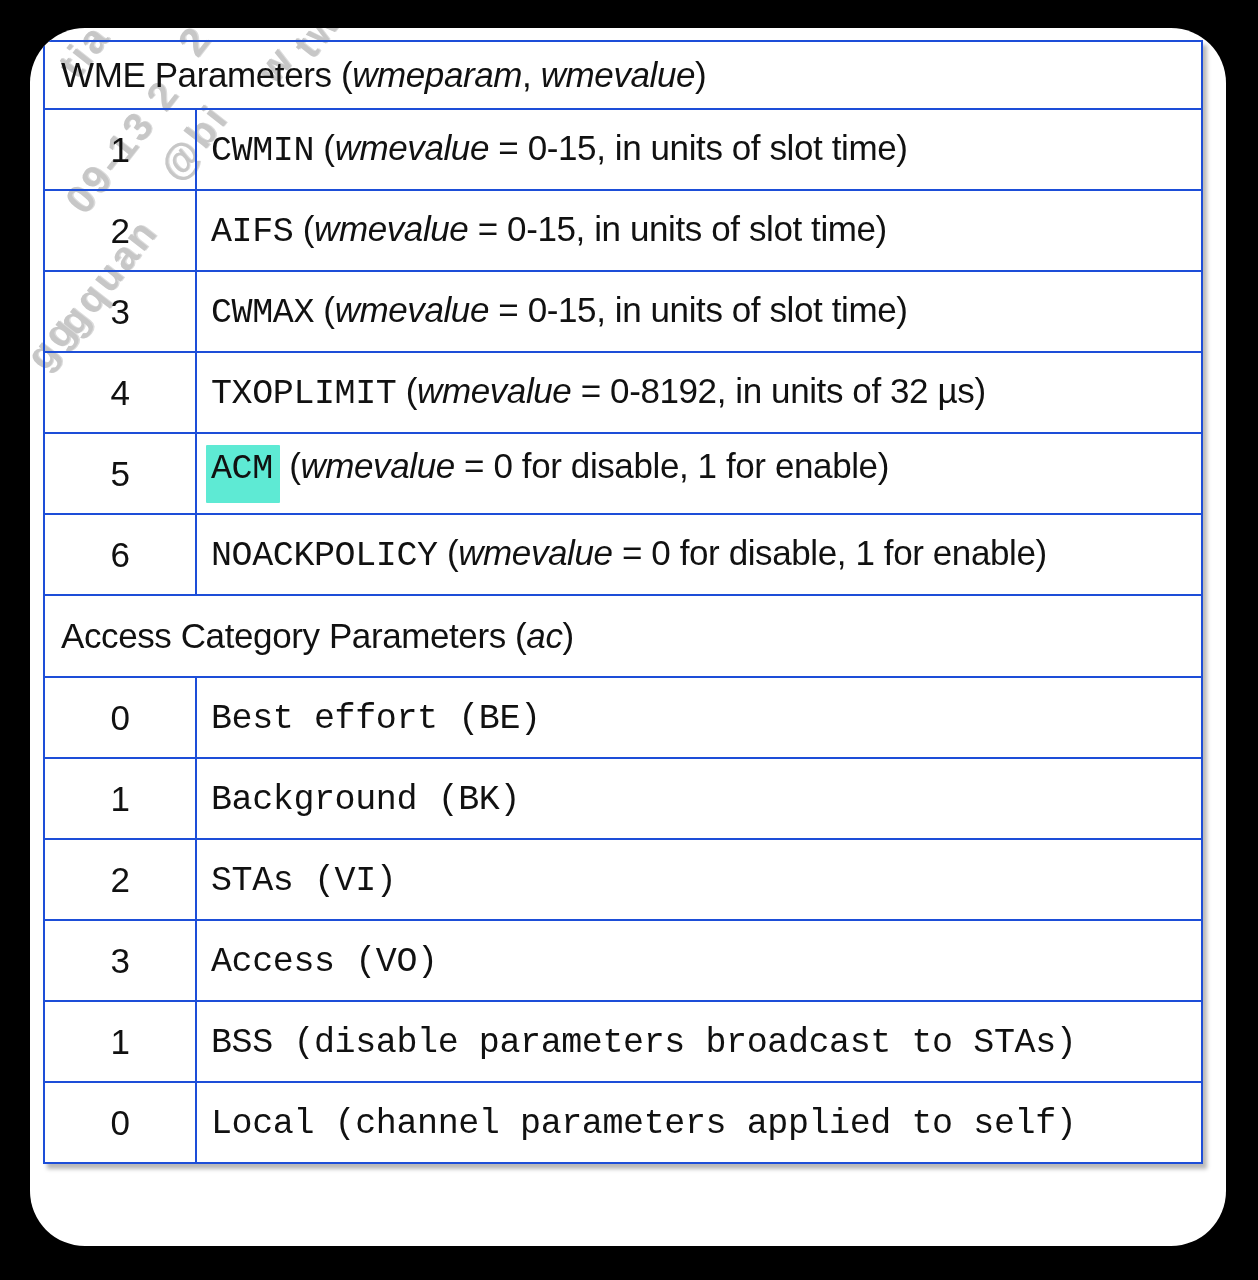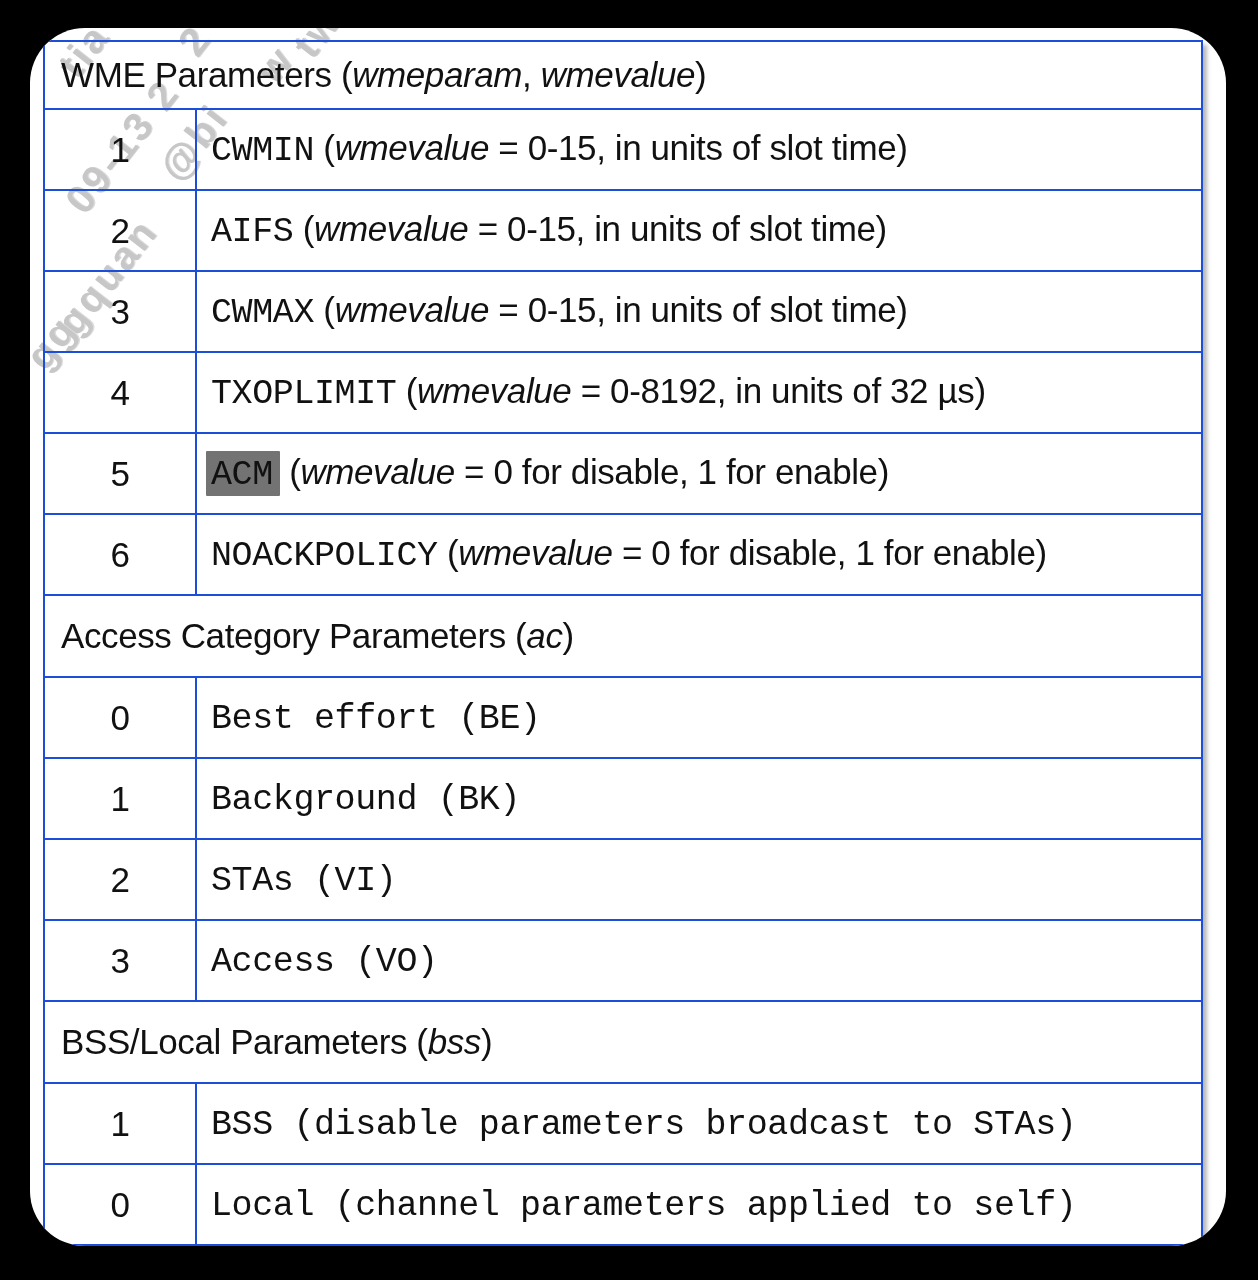--- a/index.html
+++ b/index.html
@@ -31,21 +31,21 @@
     white-space:nowrap;overflow:visible;vertical-align:middle;background:transparent;
   }
   tr.hdr-first td{height:64px;}
   tr.hdr-section td{height:78px;}
   tr.data-row td{height:77px;}
   td.section-cell{padding-left:16px;}
   td.num-cell{text-align:center;}
   td.desc-cell{padding-left:14px;}
   .it{font-style:italic;}
   .kw{display:inline-block;font-family:Liberation Mono, monospace;}
-  .kw.hl{background:#737373;padding:4px 7px 1px 5px;margin-left:-5px;border-radius:1px;}
+  .kw.hl{background:#5eead4;padding:4px 7px 14px 5px;margin-left:-5px;border-radius:1px;}
 </style>
 </head>
 <body>
 
 <div class="stage">
   <div class="card">
 
     <div class="watermark">
       <span class="wm-frag" style="left:26px;top:0px;">tia</span>
       <span class="wm-frag" style="left:152px;top:-10px;">2</span>
@@ -107,23 +107,20 @@
         </tr>
         <tr class="data-row">
           <td class="num-cell">2</td>
           <td class="desc-cell"><span class="kw">STAs (VI)</span></td>
         </tr>
         <tr class="data-row">
           <td class="num-cell">3</td>
           <td class="desc-cell"><span class="kw">Access (VO)</span></td>
         </tr>
 
-        <tr class="hdr-section">
-          <td colspan="2" class="section-cell"><span>BSS/Local Parameters (</span><span class="it">bss</span><span>)</span></td>
-        </tr>
 
         <tr class="data-row">
           <td class="num-cell">1</td>
           <td class="desc-cell"><span class="kw">BSS (disable parameters broadcast to STAs)</span></td>
         </tr>
         <tr class="data-row">
           <td class="num-cell">0</td>
           <td class="desc-cell"><span class="kw">Local (channel parameters applied to self)</span></td>
         </tr>
 

